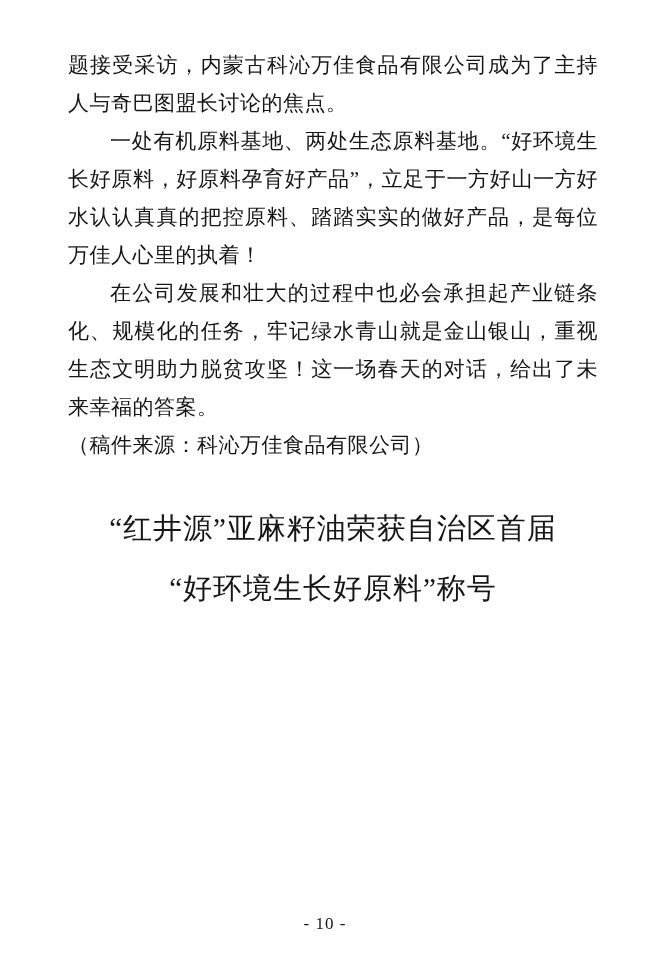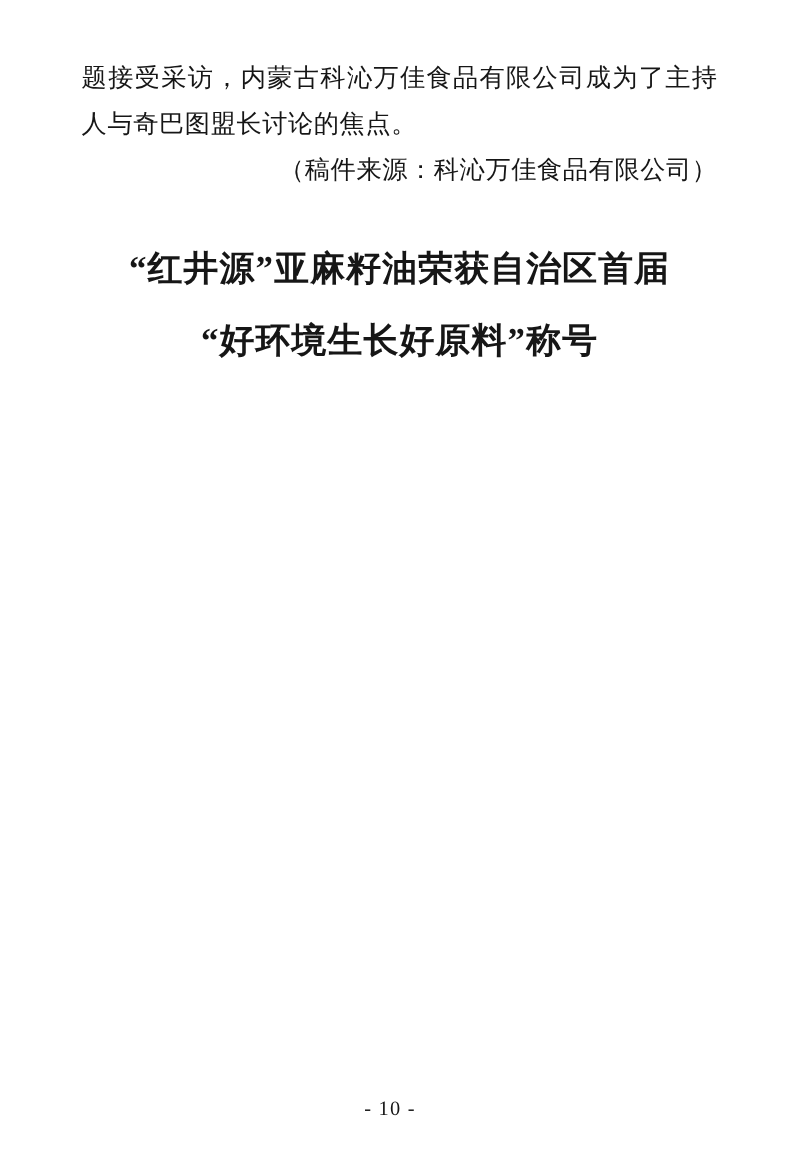--- a/index.html
+++ b/index.html
@@ -30,28 +30,28 @@
     text-indent: 2em;
     letter-spacing: 0.5px;
   }
   .para.noindent {
     text-indent: 0;
   }
   .source-line {
     margin: 0;
     font-size: 21px;
     line-height: 38px;
-    text-align: right;
+    text-align: left;
     text-indent: 0;
     letter-spacing: 0.5px;
   }
   .article-title {
     margin: 34px 0 0 0;
     font-size: 29px;
-    font-weight: bold;
+    font-weight: normal;
     line-height: 60px;
     text-align: center;
     letter-spacing: 1px;
   }
   .title-line {
     display: block;
   }
   .page-number {
     position: absolute;
     left: 0;
@@ -66,21 +66,23 @@
 </style>
 </head>
 <body>
 
 <div class="page">
   <div class="content">
 
     <p class="para noindent">题接受采访，内蒙古科沁万佳食品有限公司成为了主持人与奇巴图盟长讨论的焦点。</p>
 
 
+    <p class="para">一处有机原料基地、两处生态原料基地。“好环境生长好原料，好原料孕育好产品”，立足于一方好山一方好水认认真真的把控原料、踏踏实实的做好产品，是每位万佳人心里的执着！</p>
 
+    <p class="para">在公司发展和壮大的过程中也必会承担起产业链条化、规模化的任务，牢记绿水青山就是金山银山，重视生态文明助力脱贫攻坚！这一场春天的对话，给出了未来幸福的答案。</p>
 
     <p class="source-line">（稿件来源：科沁万佳食品有限公司）</p>
 
     <h1 class="article-title">
       <span class="title-line">“红井源”亚麻籽油荣获自治区首届</span>
       <span class="title-line">“好环境生长好原料”称号</span>
     </h1>
 
 
   </div>

